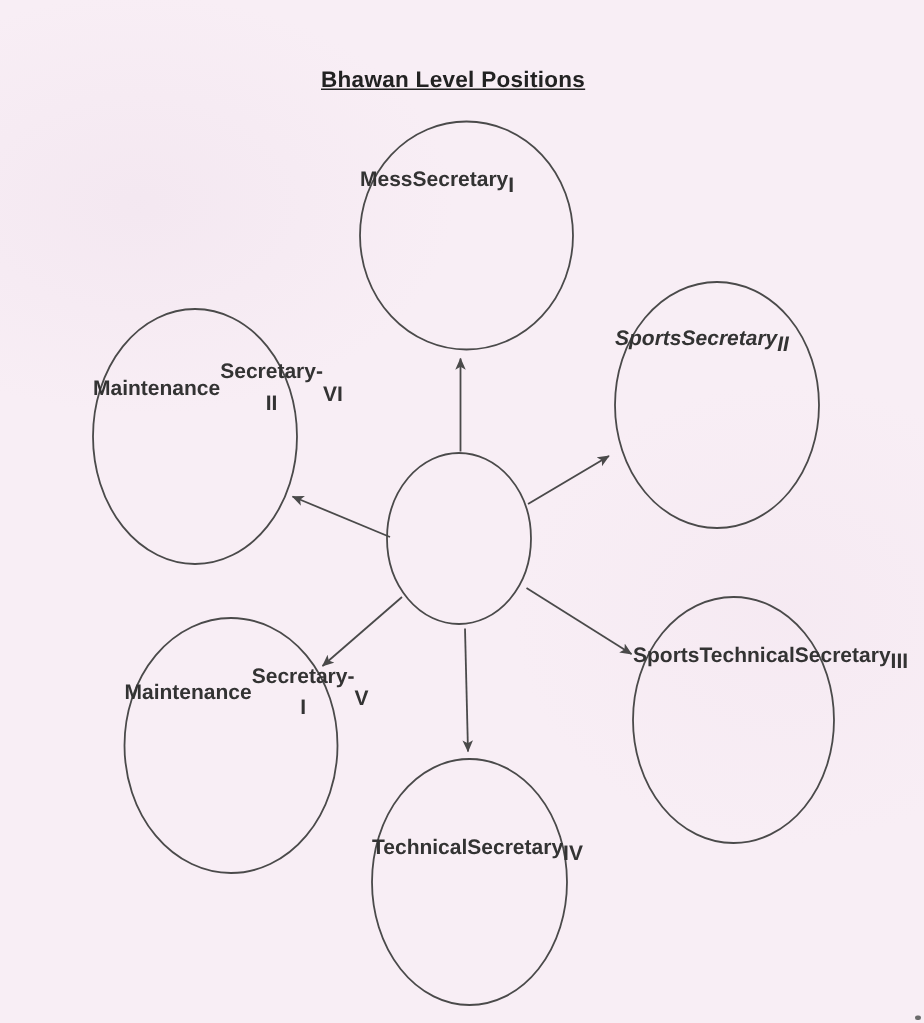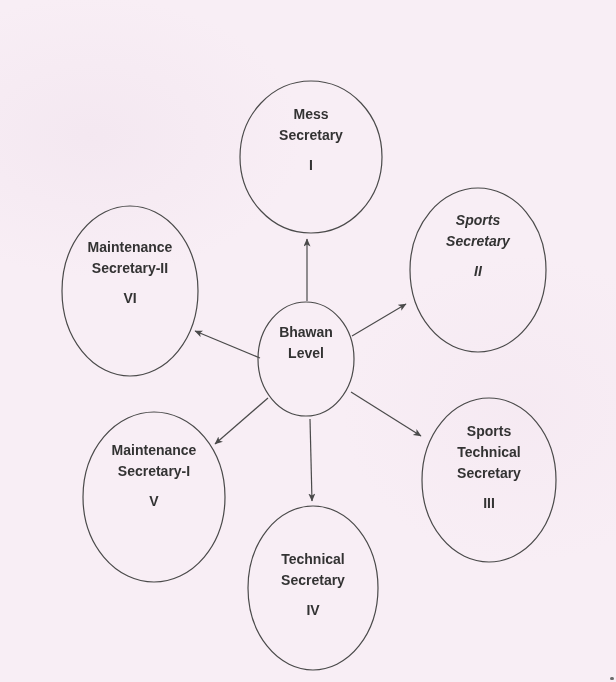--- a/index.html
+++ b/index.html
@@ -35,21 +35,21 @@
     stroke-width: 1.2;
   }
   .shapes line {
     stroke: var(--ink, #4a4a4a);
     stroke-width: 1.2;
   }
   .arrowhead { fill: var(--ink, #4a4a4a); }
   .node {
     position: absolute;
     display: flex;
-    flex-direction: column;
+    flex-direction: row;
     align-items: center;
     color: var(--text, #333333);
     font-weight: bold;
     font-size: 14px;
     line-height: 21px;
     text-align: center;
     pointer-events: none;
   }
   .node .numeral { margin-top: 9px; }
   .speck {
@@ -83,43 +83,40 @@
 
     <ellipse cx="311" cy="157" rx="71" ry="76"></ellipse>
     <ellipse cx="478" cy="270" rx="68" ry="82"></ellipse>
     <ellipse cx="130" cy="291" rx="68" ry="85"></ellipse>
     <ellipse cx="306" cy="359" rx="48" ry="57"></ellipse>
     <ellipse cx="489" cy="480" rx="67" ry="82"></ellipse>
     <ellipse cx="313" cy="588" rx="65" ry="82"></ellipse>
     <ellipse cx="154" cy="497" rx="71" ry="85"></ellipse>
   </svg>
 
+  <div class="title">Bhawan Level Positions</div>
 
   <div class="node" style="left:240px; top:81px; width:142px; padding-top:23px;">
     <span class="line">Mess</span>
     <span class="line">Secretary</span>
     <span class="numeral">I</span>
   </div>
 
   <div class="node" style="left:410px; top:188px; width:136px; padding-top:22px;font-style:italic;">
     <span class="line">Sports</span>
     <span class="line">Secretary</span>
     <span class="numeral">II</span>
   </div>
 
   <div class="node" style="left:62px; top:206px; width:136px; padding-top:31px;">
     <span class="line">Maintenance</span>
     <span class="line">Secretary-II</span>
     <span class="numeral">VI</span>
   </div>
 
-  <div class="node" style="left:258px; top:302px; width:96px; padding-top:20px;">
-    <span class="line">Bhawan</span>
-    <span class="line">Level</span>
-  </div>
 
   <div class="node" style="left:422px; top:398px; width:134px; padding-top:23px;">
     <span class="line">Sports</span>
     <span class="line">Technical</span>
     <span class="line">Secretary</span>
     <span class="numeral">III</span>
   </div>
 
   <div class="node" style="left:248px; top:526px; width:130px; padding-top:23px;">
     <span class="line">Technical</span>

